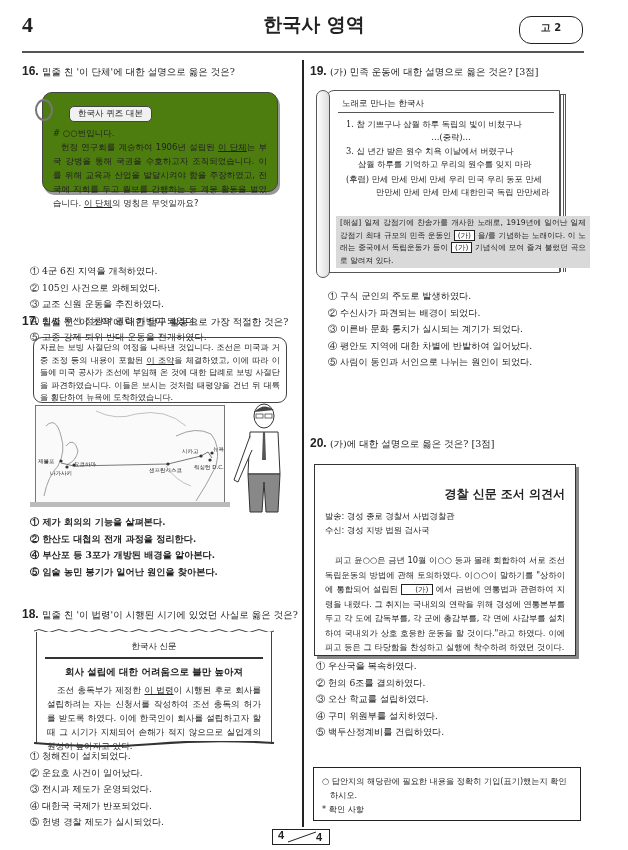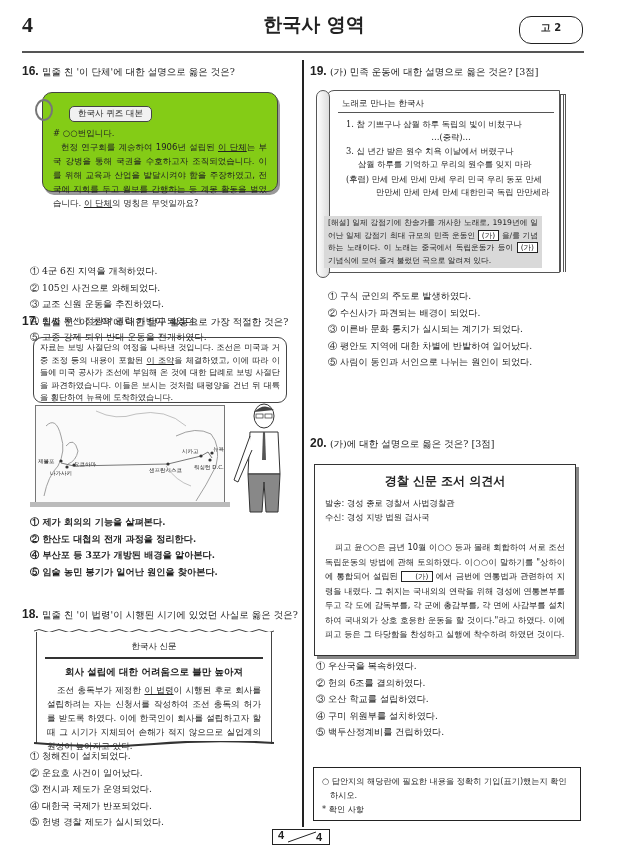--- a/index.html
+++ b/index.html
@@ -17,21 +17,21 @@
 
   .q { position: absolute; font-size: 10px; line-height: 14px; }
   .q-num { font-weight: bold; font-size: 12px; font-family: "Liberation Sans", sans-serif; }
   .q-stem { font-size: 9.5px; }
   .choices { position: absolute; font-size: 9.2px; line-height: 16.5px; }
   .choice { white-space: nowrap; }
   .u { text-decoration: underline; }
 
   
   .quiz-box { position: absolute; left: 42px; top: 92px; width: 236px; height: 100px;
-              border: 1.5px solid #444; border-radius: 10px; background: #84cc16;
+              border: 1.5px solid #444; border-radius: 10px; background: #4d7c0f;
               box-shadow: 2px 3px 0 #999; padding: 8px 10px; font-family: "DejaVu Sans", sans-serif; }
   .quiz-tag { display: inline-block; border: 1px solid #444; border-radius: 5px; background: #f1f1f1;
               font-size: 8.5px; padding: 1px 8px; margin-left: 16px; }
   .ring { position: absolute; left: -8px; top: 6px; width: 18px; height: 22px; border: 2px solid #777;
           border-radius: 50%; }
   .quiz-text { font-size: 8.5px; line-height: 14px; margin-top: 4px; text-align: justify; }
 
   
   .speech-box { position: absolute; left: 33px; top: 337px; width: 254px; height: 66px;
                 border: 1px solid #444; border-radius: 9px; padding: 3px 6px; font-size: 8.2px;
@@ -59,30 +59,30 @@
   .book-spine { position: absolute; left: 242px; top: 4px; width: 8px; height: 178px;
                 border-right: 1px solid #555; border-top: 1px solid #555;
                 background: repeating-linear-gradient(90deg,#fff 0 2px,#555 2px 3px); }
   .book-curl { position: absolute; left: 0; top: 0; width: 14px; height: 188px; border: 1px solid #555;
                border-radius: 7px; background: linear-gradient(90deg,#fff,#ddd); }
   .book-title { position: absolute; left: 26px; top: 8px; font-size: 8.5px; font-family: "DejaVu Sans", sans-serif; }
   .book-rule { position: absolute; left: 22px; top: 22px; width: 216px; height: 1px; background: #555; }
   .song { position: absolute; left: 30px; top: 28px; width: 210px; font-size: 8.3px; line-height: 13.3px; }
   .indent { padding-left: 12px; }
   .center { text-align: center; }
-  .explain { position: absolute; left: 8px; top: 126px; width: 218px; height: 52px; background: #d9d9d9;
+  .explain { position: absolute; left: 20px; top: 126px; width: 254px; height: 52px; background: #d9d9d9;
              font-size: 7.7px; line-height: 12.6px; padding: 1px 4px; font-family: "DejaVu Sans", sans-serif;
              text-align: justify; }
   .ga-box { display: inline-block; border: 1px solid #222; padding: 0 3px; background: #fff; font-size: 7.5px; line-height: 9px; }
 
   
   .doc-box { position: absolute; left: 314px; top: 464px; width: 262px; height: 192px;
              border: 1.5px solid #333; box-shadow: 3px 3px 0 #888; background: #fff;
              padding: 6px 10px; font-family: "DejaVu Sans", sans-serif; }
-  .doc-title { text-align: center; font-size: 12px; font-weight: bold; margin-top: 2px; }
+  .doc-title { text-align: right; font-size: 12px; font-weight: bold; margin-top: 15px; }
   .doc-line { font-size: 8.3px; line-height: 14px; }
   .doc-body { font-size: 8.3px; line-height: 14.5px; text-align: justify; margin-top: 16px; }
 
   .check-box { position: absolute; left: 313px; top: 767px; width: 268px; height: 54px;
                border: 1.5px solid #222; padding: 4px 8px; font-size: 8.2px; line-height: 14px;
                font-family: "DejaVu Sans", sans-serif; }
   .footer-pg { position: absolute; left: 272px; top: 829px; width: 58px; height: 16px; }
 </style>
 </head>
 <body>

